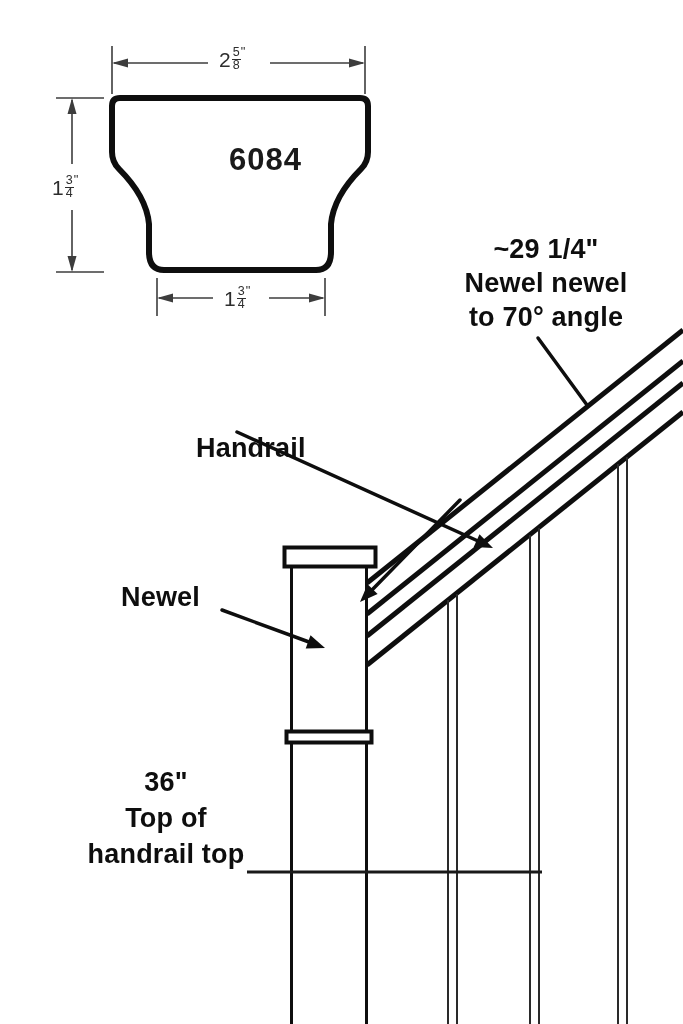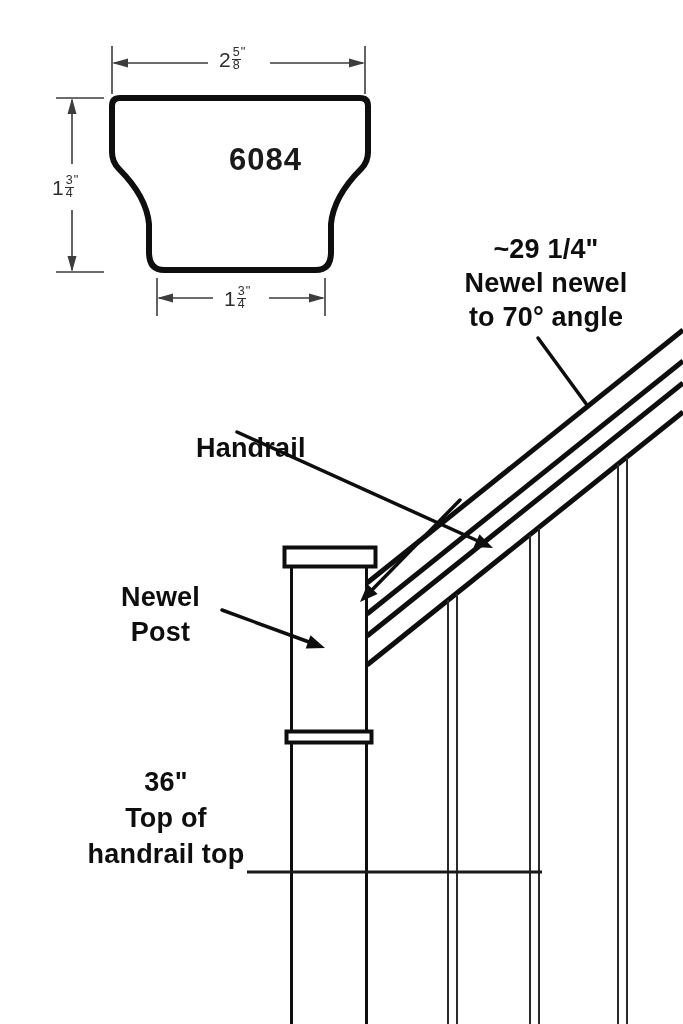--- a/index.html
+++ b/index.html
@@ -169,21 +169,20 @@
   <div class="note" style="left:430px;top:232px;width:232px;">
     <div>~29 1/4"</div>
     <div>Newel newel</div>
     <div>to 70° angle</div>
   </div>
 
   <div class="note" style="left:196px;top:391px;margin-top:40px;">Handrail</div>
 
   <div class="note" style="left:98px;top:580px;width:125px;line-height:35px;text-align:center;">
     <div>Newel</div>
-    <div>Post</div>
   </div>
 
   <div class="note" id="note-36" style="left:46px;top:764px;width:240px;">
     <div>36"</div>
     <div>Top of</div>
     <div>handrail top</div>
   </div>
 
 </div>
 

